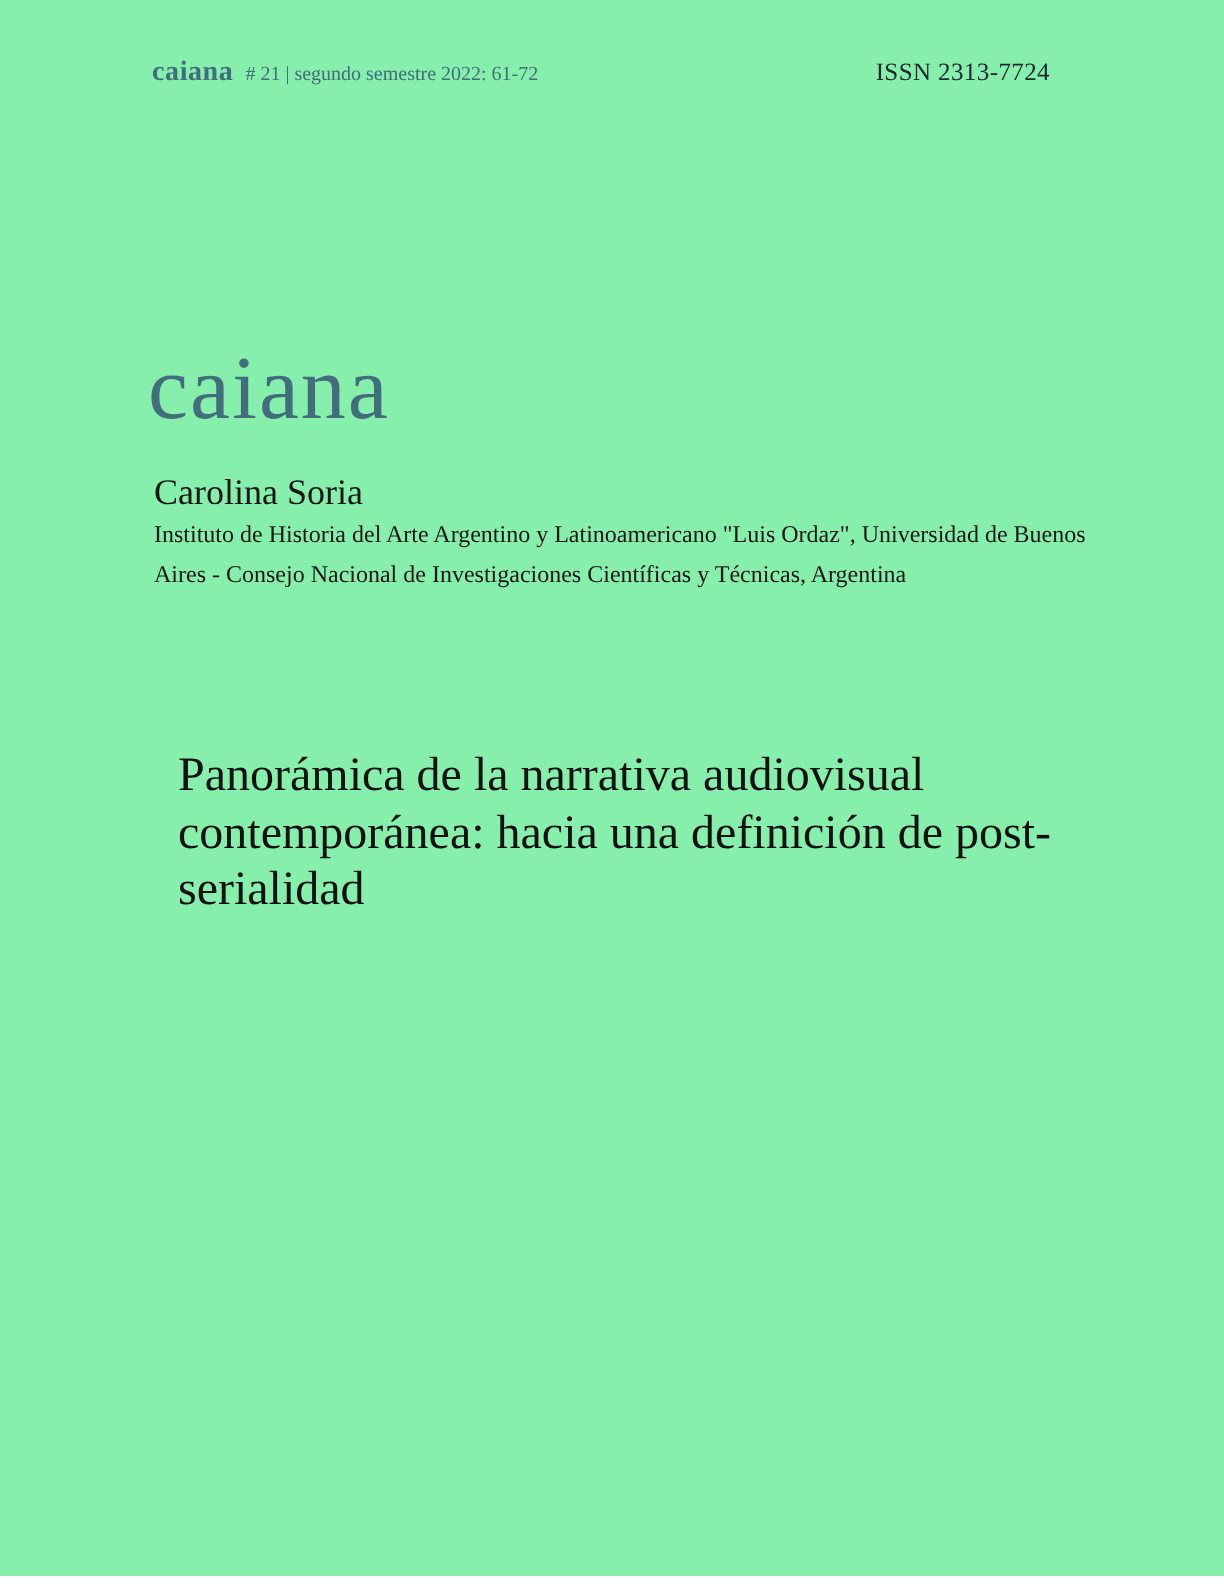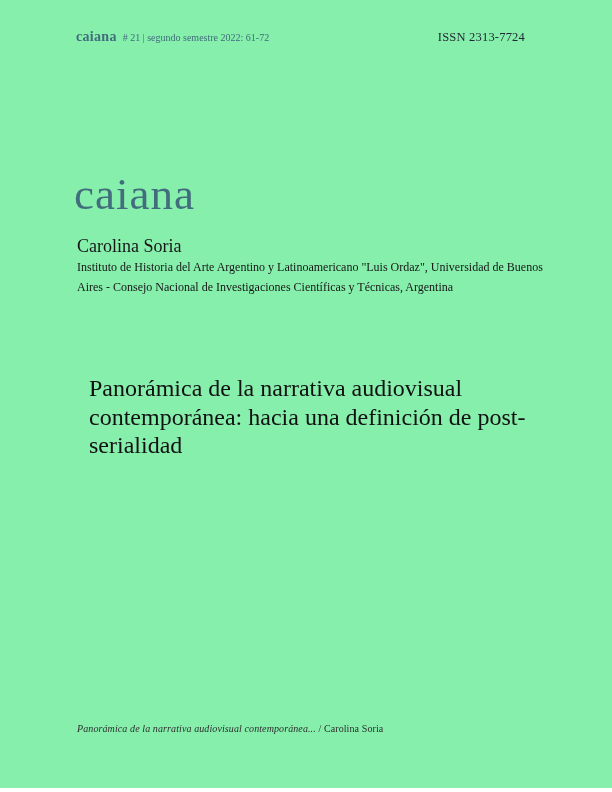--- a/index.html
+++ b/index.html
@@ -116,18 +116,14 @@
 
   <div class="logo">caiana</div>
 
   <div class="author-block">
     <div class="author-name">Carolina Soria</div>
     <div class="affiliation">Instituto de Historia del Arte Argentino y Latinoamericano "Luis Ordaz", Universidad de Buenos Aires - Consejo Nacional de Investigaciones Científicas y Técnicas, Argentina</div>
   </div>
 
   <h1 class="title">Panorámica de la narrativa audiovisual contemporánea: hacia una definición de post-serialidad</h1>
 
-  <footer class="footer">
-    <span class="footer-running-title">Panorámica de la narrativa audiovisual contemporánea...</span>
-    <span class="footer-author">/ Carolina Soria</span>
-  </footer>
 
 </div>
 
 </body></html>

